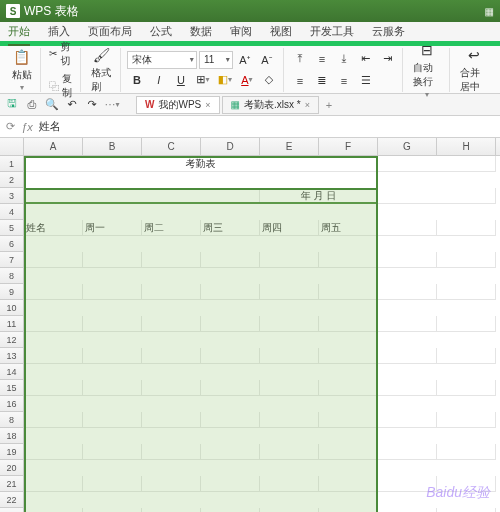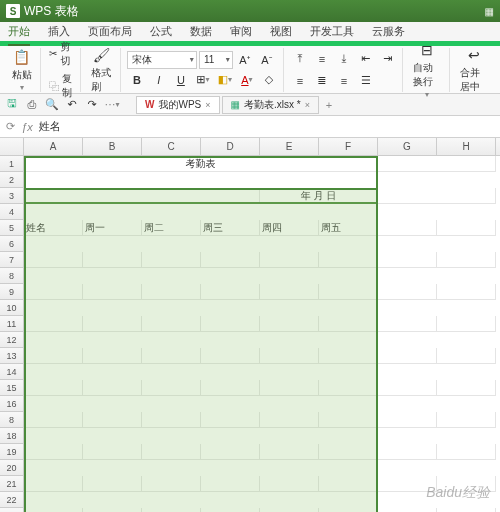--- a/index.html
+++ b/index.html
@@ -39,21 +39,21 @@
 .ch{width:59px;border-right:1px solid #ccc;text-align:center;font-size:10px;line-height:18px;color:#555}
 .rows{display:flex}
 .rowheads{width:24px}
 .rh{height:16px;border-bottom:1px solid #ccc;border-right:1px solid #ccc;background:linear-gradient(#f8f8f8,#ececec);text-align:center;font-size:9px;line-height:16px;color:#555}
 .cells{position:relative;flex:1}
 .crow{display:flex;height:32px}
 .cell{width:59px;height:16px;border-right:1px solid #e4e4e4;border-bottom:1px solid #e4e4e4;font-size:10px;padding:0 2px;line-height:16px;overflow:hidden}
 .sel{position:absolute;top:32px;left:0;width:354px;height:336px;background:rgba(150,200,120,.25);border:2px solid #4a8a3a;pointer-events:none}
 .greenborder{position:absolute;top:0;left:0;width:354px;height:48px;border:2px solid #4a8a3a;pointer-events:none}
 .title1{text-align:center}
-.watermark{position:absolute;right:10px;bottom:10px;font-size:14px;color:#737373;opacity:.5;font-style:italic}
+.watermark{position:absolute;right:10px;bottom:10px;font-size:14px;color:#8b5cf6;opacity:.5;font-style:italic}
 .dd::after{content:" ▾";font-size:8px;color:#888}
 </style>
 </head>
 <body>
 
 <div class="titlebar">
   <div class="logo">S</div>
   <div class="app">WPS 表格</div>
   <div class="doc">
     <span>▦</span>

